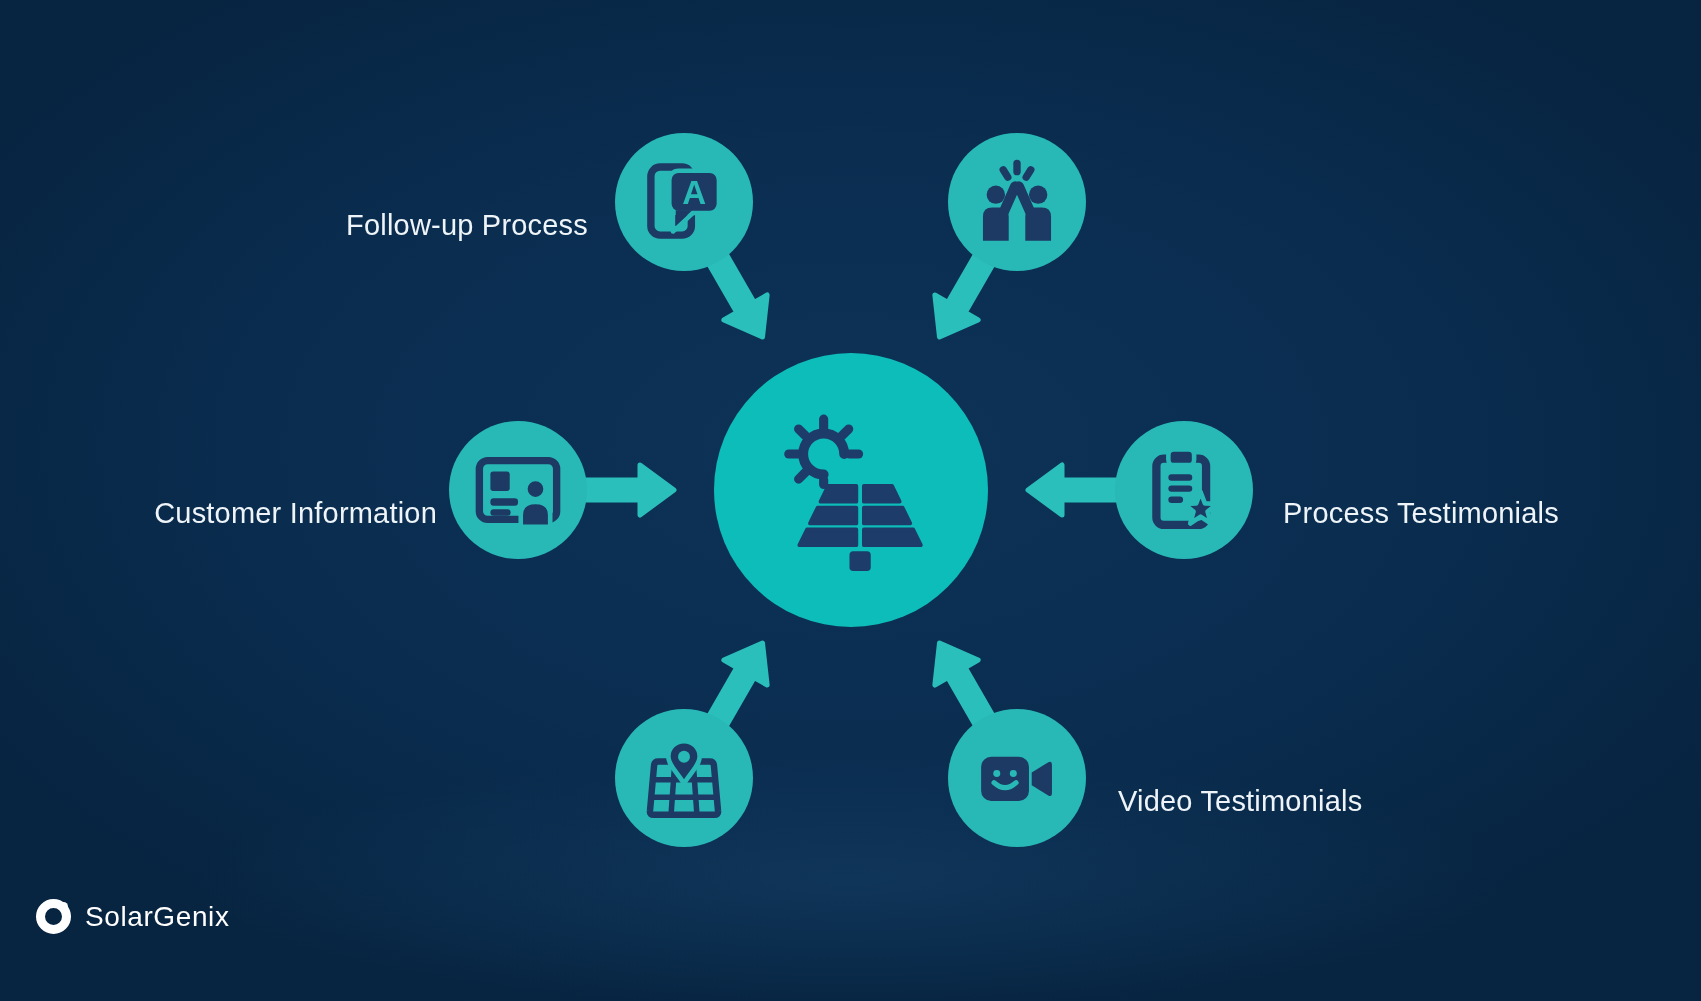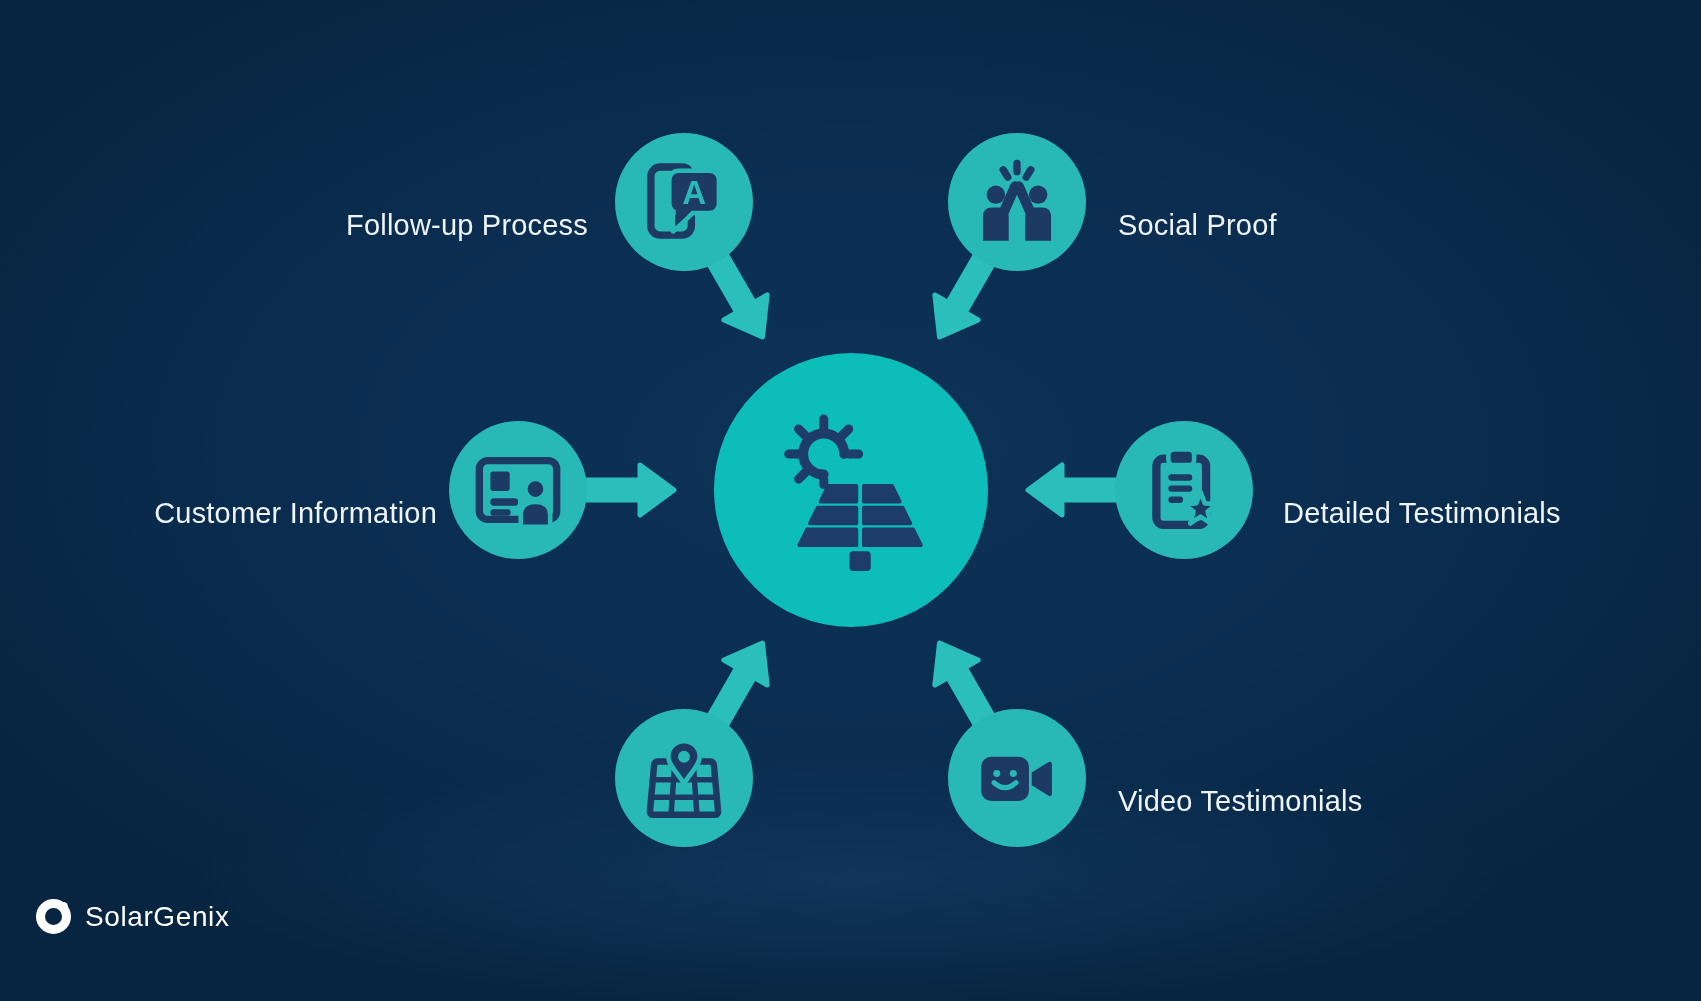--- a/index.html
+++ b/index.html
@@ -121,21 +121,20 @@
       </g>
       <g stroke="#1c3a64" stroke-linecap="round" fill="none">
         <line x1="36" y1="60" x2="48" y2="33" stroke-width="11"></line>
         <line x1="64" y1="60" x2="52" y2="33" stroke-width="11"></line>
         <line x1="35" y1="15" x2="40" y2="23" stroke-width="8"></line>
         <line x1="50" y1="8" x2="50" y2="17" stroke-width="8"></line>
         <line x1="65" y1="15" x2="60" y2="23" stroke-width="8"></line>
       </g>
     </svg>
   </div>
-  <div class="label" style="left:1118px;top:180px">Social Proof</div>
 
   <div class="node sat" style="left:449px;top:421px">
     <svg width="92" height="92" viewBox="0 0 100 100">
       <rect x="8" y="18" width="84" height="64" rx="9" fill="none" stroke="#1c3a64" stroke-width="8"></rect>
       <rect x="20" y="30" width="21" height="21" rx="3" fill="#1c3a64"></rect>
       <rect x="20" y="59" width="30" height="8" rx="3.5" fill="#1c3a64"></rect>
       <rect x="20" y="71" width="22" height="7" rx="3.5" fill="#1c3a64"></rect>
       <circle cx="69" cy="49" r="11" fill="#1c3a64" stroke="#28b9b6" stroke-width="5"></circle>
       <path d="M53,90 L53,77 Q53,63 69,63 Q85,63 85,77 L85,90 Z" fill="#1c3a64" stroke="#28b9b6" stroke-width="5"></path>
     </svg>
@@ -145,21 +144,21 @@
   <div class="node sat" style="left:1115px;top:421px">
     <svg width="92" height="92" viewBox="0 0 100 100">
       <rect x="20" y="16" width="54" height="72" rx="8" fill="none" stroke="#1c3a64" stroke-width="9"></rect>
       <rect x="33" y="6" width="28" height="17" rx="6" fill="#1c3a64" stroke="#28b9b6" stroke-width="5"></rect>
       <rect x="33" y="33" width="26" height="7" rx="3.5" fill="#1c3a64"></rect>
       <rect x="33" y="45" width="26" height="7" rx="3.5" fill="#1c3a64"></rect>
       <rect x="33" y="57" width="16" height="7" rx="3.5" fill="#1c3a64"></rect>
       <path d="M68,52 L72.7,64.5 L86.1,65.1 L75.6,73.5 L79.2,86.4 L68,79 L56.8,86.4 L60.4,73.5 L49.9,65.1 L63.3,64.5 Z" fill="#1c3a64" stroke="#28b9b6" stroke-width="5" stroke-linejoin="round"></path>
     </svg>
   </div>
-  <div class="label" style="left:1283px;top:468px">Detailed Testimonials</div>
+  <div class="label" style="left:1283px;top:468px">Process Testimonials</div>
 
   <div class="node sat" style="left:615px;top:709px">
     <svg width="92" height="92" viewBox="0 0 100 100">
       <g fill="none" stroke="#1c3a64">
         <path d="M22,32 L78,32 Q82,32 82.5,36 L87,86 Q87.5,90 83,90 L17,90 Q12.5,90 13,86 L17.5,36 Q18,32 22,32 Z" stroke-width="7" stroke-linejoin="round"></path>
         <path d="M40,33 L36,89" stroke-width="6"></path>
         <path d="M60,33 L64,89" stroke-width="6"></path>
         <path d="M16.5,52 L83.5,52" stroke-width="6"></path>
         <path d="M15,71 L85,71" stroke-width="6"></path>
       </g>

